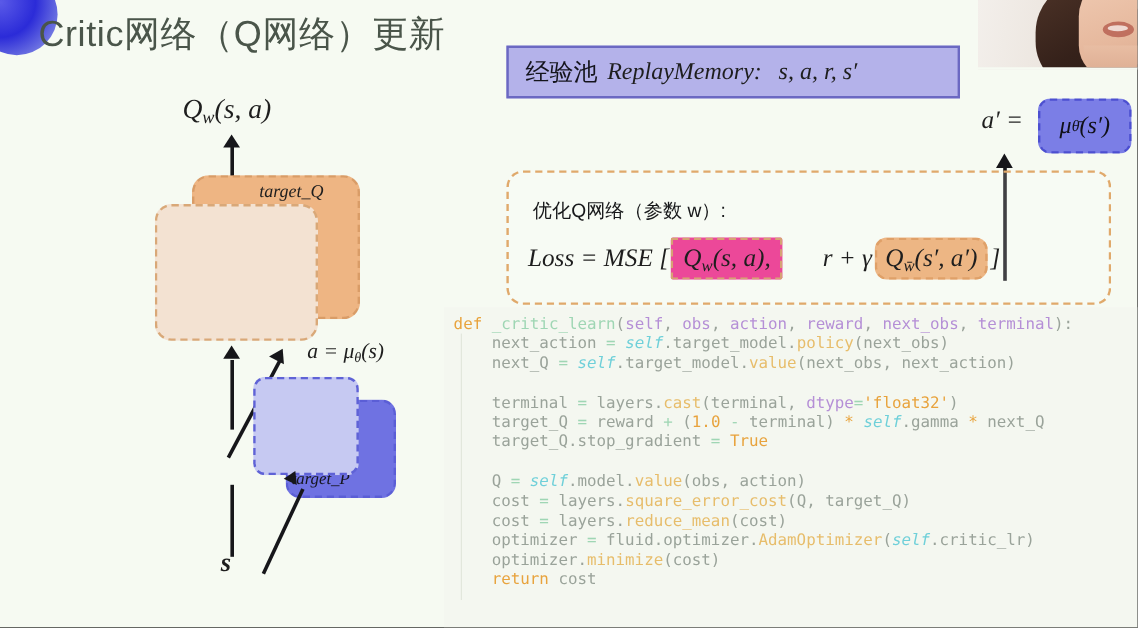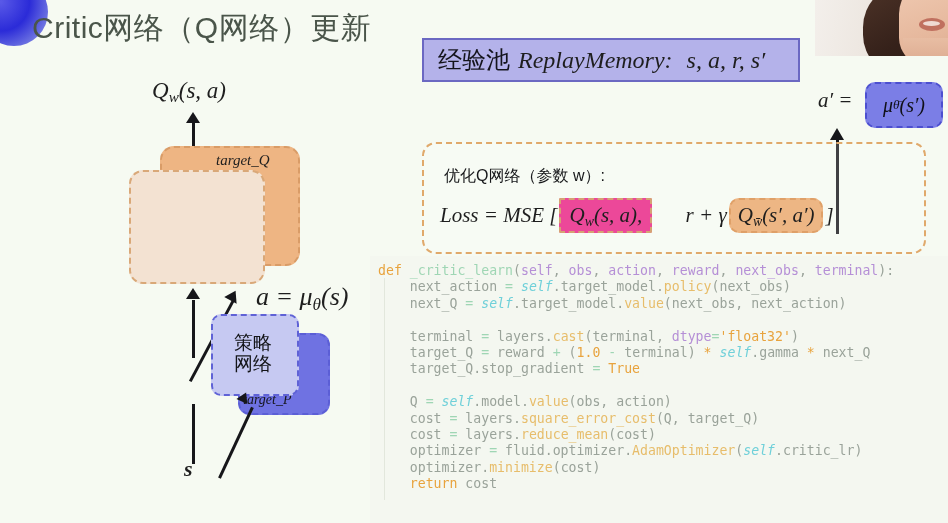--- a/index.html
+++ b/index.html
@@ -184,21 +184,21 @@
   
   .replay-box {
     position: absolute;
     left: 422px; top: 38px;
     width: 378px; height: 44px;
     background: #b4b2ea;
     border: 2px solid #6b68c2;
     display: flex; align-items: center;
     padding-left: 14px;
     box-sizing: border-box;
-    font-size: 24px;
+    font-size: 20px;
     color: #14141c;
   }
   .replay-box .cn {
     font-family: "Liberation Sans", "DejaVu Sans", sans-serif;
     font-style: normal;
   }
 
   
   .aprime-eq {
     position: absolute;
@@ -320,34 +320,30 @@
   <div class="abs" style="left:186px; top:288px; width:0;height:0;
        border-left:7px solid transparent;border-right:7px solid transparent;border-bottom:11px solid #16161a;"></div>
   <div class="ln" style="left:192px; top:404px; width:2.5px; height:60px;"></div>
 
   <div class="ln" style="left:232px; top:300px; width:2.5px; height:92px;
        transform-origin: top center; transform: rotate(28deg);"></div>
   <div class="abs" style="left:226px; top:290px; width:0;height:0;
        border-left:7px solid transparent;border-right:7px solid transparent;border-bottom:11px solid #16161a;
        transform-origin:center; transform: rotate(28deg);"></div>
 
-  <div class="abs math" style="left:256px; top:282px; font-size:26px;">
+  <div class="abs math" style="left:256px; top:282px; font-size:18px;">
     <span>a</span>
     <span>=</span>
     <span>μ</span><span class="sub">θ</span><span>(s)</span>
   </div>
 
   <div class="box-target-p"></div>
   <div class="lbl-target-p">target_P</div>
 
   <div class="box-policy"></div>
-  <div class="lbl-policy">
-    <span>策略</span>
-    <span>网络</span>
-  </div>
 
   <div class="ln" style="left:218px; top:400px; width:2.5px; height:78px;
        transform-origin: bottom center; transform: rotate(25deg);"></div>
   <div class="abs" style="left:238px; top:392px; width:0;height:0;
        border-left:6px solid transparent;border-right:6px solid transparent;border-bottom:10px solid #16161a;
        transform: rotate(25deg);"></div>
 
   <div class="abs math" style="left:184px; top:456px; font-size:22px; font-weight:bold;">s</div>
 
   <div class="replay-box">

